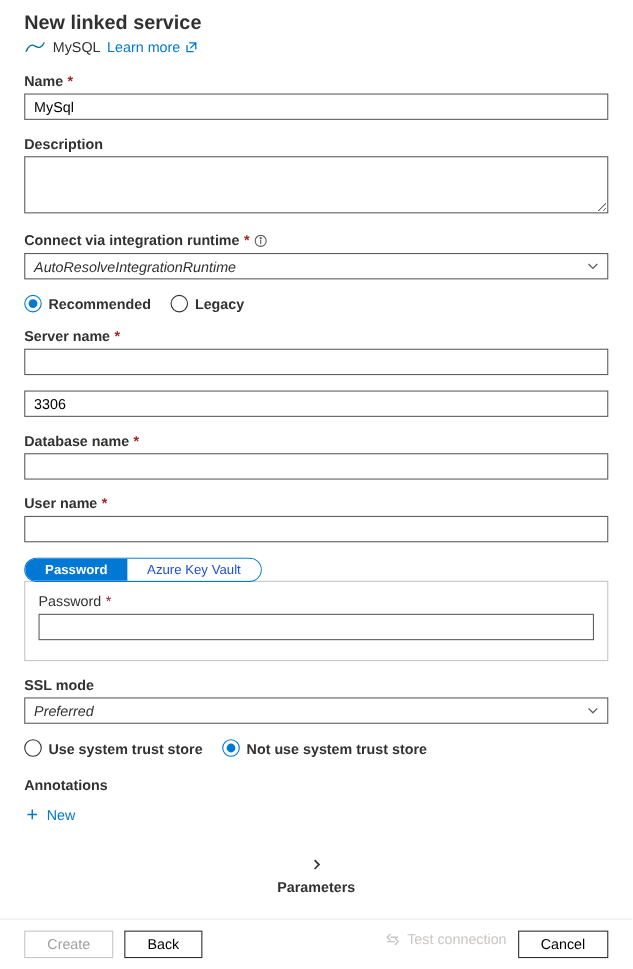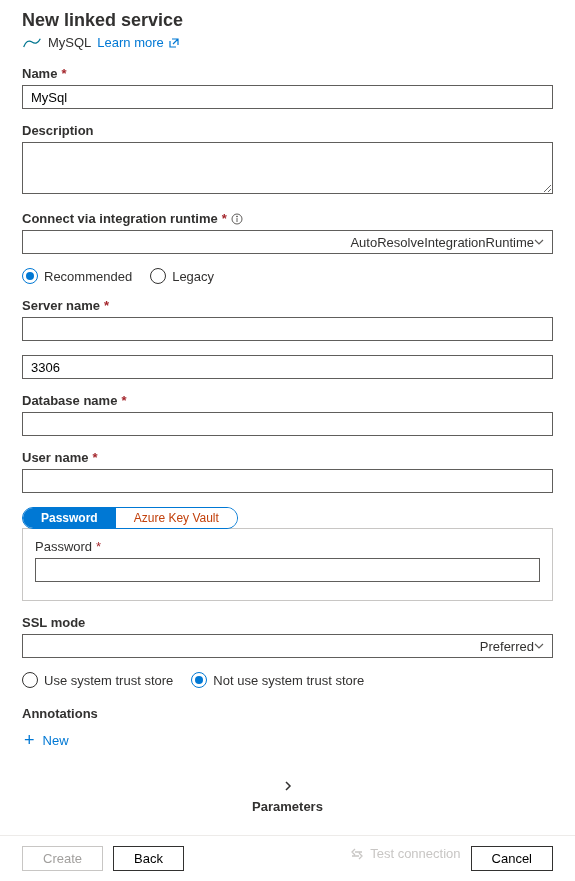--- a/index.html
+++ b/index.html
@@ -25,29 +25,29 @@
     input[type="text"], textarea, .select-box, .password-input {
       width: 100%;
       border: 1px solid #605e5c;
       padding: 3px 8px;
       font-size: 13px;
       font-family: inherit;
       height: 24px;
       background: #fff;
     }
     textarea { height: 52px; resize: both; padding: 4px 8px; }
-    .select-box { display: flex; align-items: center; justify-content: flex-end; cursor: pointer; }
+    .select-box { display: flex; align-items: center; justify-content: space-between; cursor: pointer; font-style: italic; }
     .chev { width: 10px; height: 10px; stroke: #605e5c; fill: none; stroke-width: 1.2; }
-    .radio-row { display: flex; gap: 18px; align-items: flex-start; margin-top: 4px; }
+    .radio-row { display: flex; gap: 18px; align-items: flex-start; margin-top: 4px; font-weight: bold; }
     .radio { display: flex; align-items: center; gap: 6px; cursor: pointer; font-size: 13px; }
     .radio-dot { width: 16px; height: 16px; border: 1px solid #323130; border-radius: 50%; display: flex; align-items: center; justify-content: center; flex-shrink: 0; }
     .radio.selected .radio-dot { border-color: #0078d4; }
     .radio.selected .radio-dot::after { content: ""; width: 8px; height: 8px; background: #0078d4; border-radius: 50%; }
     .pill-tabs { display: inline-flex; border: 1px solid #0078d4; border-radius: 20px; overflow: hidden; margin-bottom: 0; }
-    .pill { padding: 3px 18px; font-size: 12px; cursor: pointer; color: #c2410c; background: #fff; }
+    .pill { padding: 3px 18px; font-size: 12px; cursor: pointer; color: #1d4ed8; background: #fff; }
     .pill.active { background: #0078d4; color: #fff; font-weight: 600; }
     .password-panel { border: 1px solid #c8c6c4; border-top: 1px solid #c8c6c4; padding: 10px 12px 18px 12px; margin-top: -1px; }
     .password-panel .field-label { font-weight: 400; }
     .annotations-section { margin-top: 18px; }
     .section-title { font-size: 13px; font-weight: 600; margin-bottom: 6px; }
     .new-btn { display: inline-flex; align-items: center; gap: 8px; color: #0078d4; cursor: pointer; font-size: 13px; padding: 4px 2px; }
     .plus { font-size: 18px; line-height: 1; font-weight: 300; }
     .params-row { display: flex; align-items: center; gap: 8px; margin-top: 28px; font-weight: 600; cursor: pointer; flex-direction: column; }
     .chev-right { width: 10px; height: 10px; stroke: #323130; fill: none; stroke-width: 1.5; }
     .footer {

